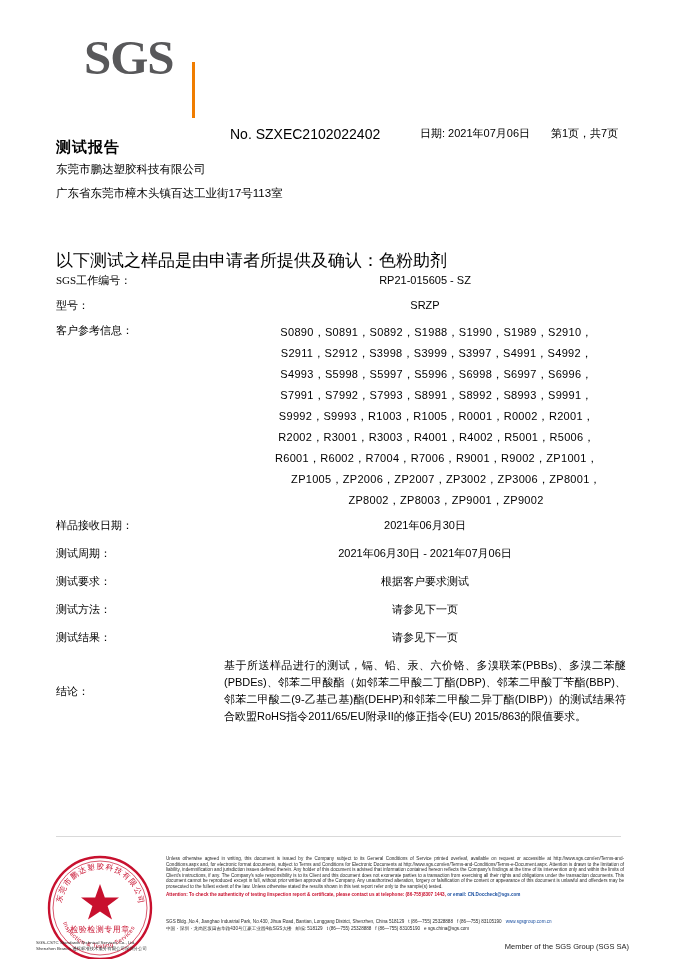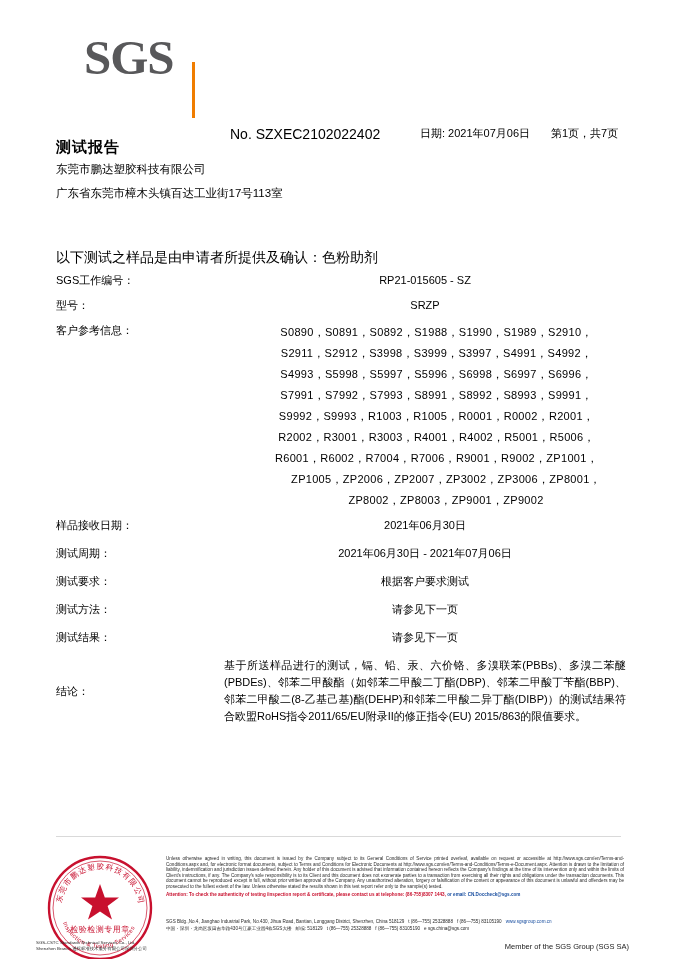--- a/index.html
+++ b/index.html
@@ -88,40 +88,41 @@
     position: absolute;
     left: 56px;
     top: 186px;
     font-size: 11.5px;
   }
 
   .sample-line {
     position: absolute;
     left: 56px;
     top: 249px;
-    font-size: 14px;
+    font-size: 17px;
   }
 
   
   .info {
     position: absolute;
     left: 56px;
     top: 272px;
     width: 570px;
   }
   .info-row {
     display: flex;
     align-items: flex-start;
     margin-bottom: 9px;
   }
   .info-label {
     width: 168px;
     flex: 0 0 168px;
     font-size: 11px;
     line-height: 16px;
+    font-family: Liberation Serif, serif;
   }
   .info-value {
     font-size: 11px;
     line-height: 16px;
     flex: 1;
     text-align: center;
   }
   .ref-list div {
     font-size: 11px;
     line-height: 21px;
@@ -279,21 +280,21 @@
         <div class="info-value">请参见下一页</div>
       </div>
       <div class="info-row">
         <div class="info-label">测试结果：</div>
         <div class="info-value">请参见下一页</div>
       </div>
     </div>
 
     <div class="info-row" style="margin-top:6px;align-items:center;">
       <div class="info-label">结论：</div>
-      <div class="info-value concl-text">基于所送样品进行的测试，镉、铅、汞、六价铬、多溴联苯(PBBs)、多溴二苯醚(PBDEs)、邻苯二甲酸酯（如邻苯二甲酸二丁酯(DBP)、邻苯二甲酸丁苄酯(BBP)、邻苯二甲酸二(8-乙基己基)酯(DEHP)和邻苯二甲酸二异丁酯(DIBP)）的测试结果符合欧盟RoHS指令2011/65/EU附录II的修正指令(EU) 2015/863的限值要求。</div>
+      <div class="info-value concl-text">基于所送样品进行的测试，镉、铅、汞、六价铬、多溴联苯(PBBs)、多溴二苯醚(PBDEs)、邻苯二甲酸酯（如邻苯二甲酸二丁酯(DBP)、邻苯二甲酸丁苄酯(BBP)、邻苯二甲酸二(9-乙基己基)酯(DEHP)和邻苯二甲酸二异丁酯(DIBP)）的测试结果符合欧盟RoHS指令2011/65/EU附录II的修正指令(EU) 2015/863的限值要求。</div>
     </div>
 
   </div>
 
   <div class="footer">
     <div class="footer-hr"></div>
 
     <div class="stamp">
       <svg width="108" height="108" viewBox="0 0 108 108" xmlns="http://www.w3.org/2000/svg">
         <circle cx="54" cy="54" r="51" fill="none" stroke="#c8102e" stroke-width="2.4"></circle>

